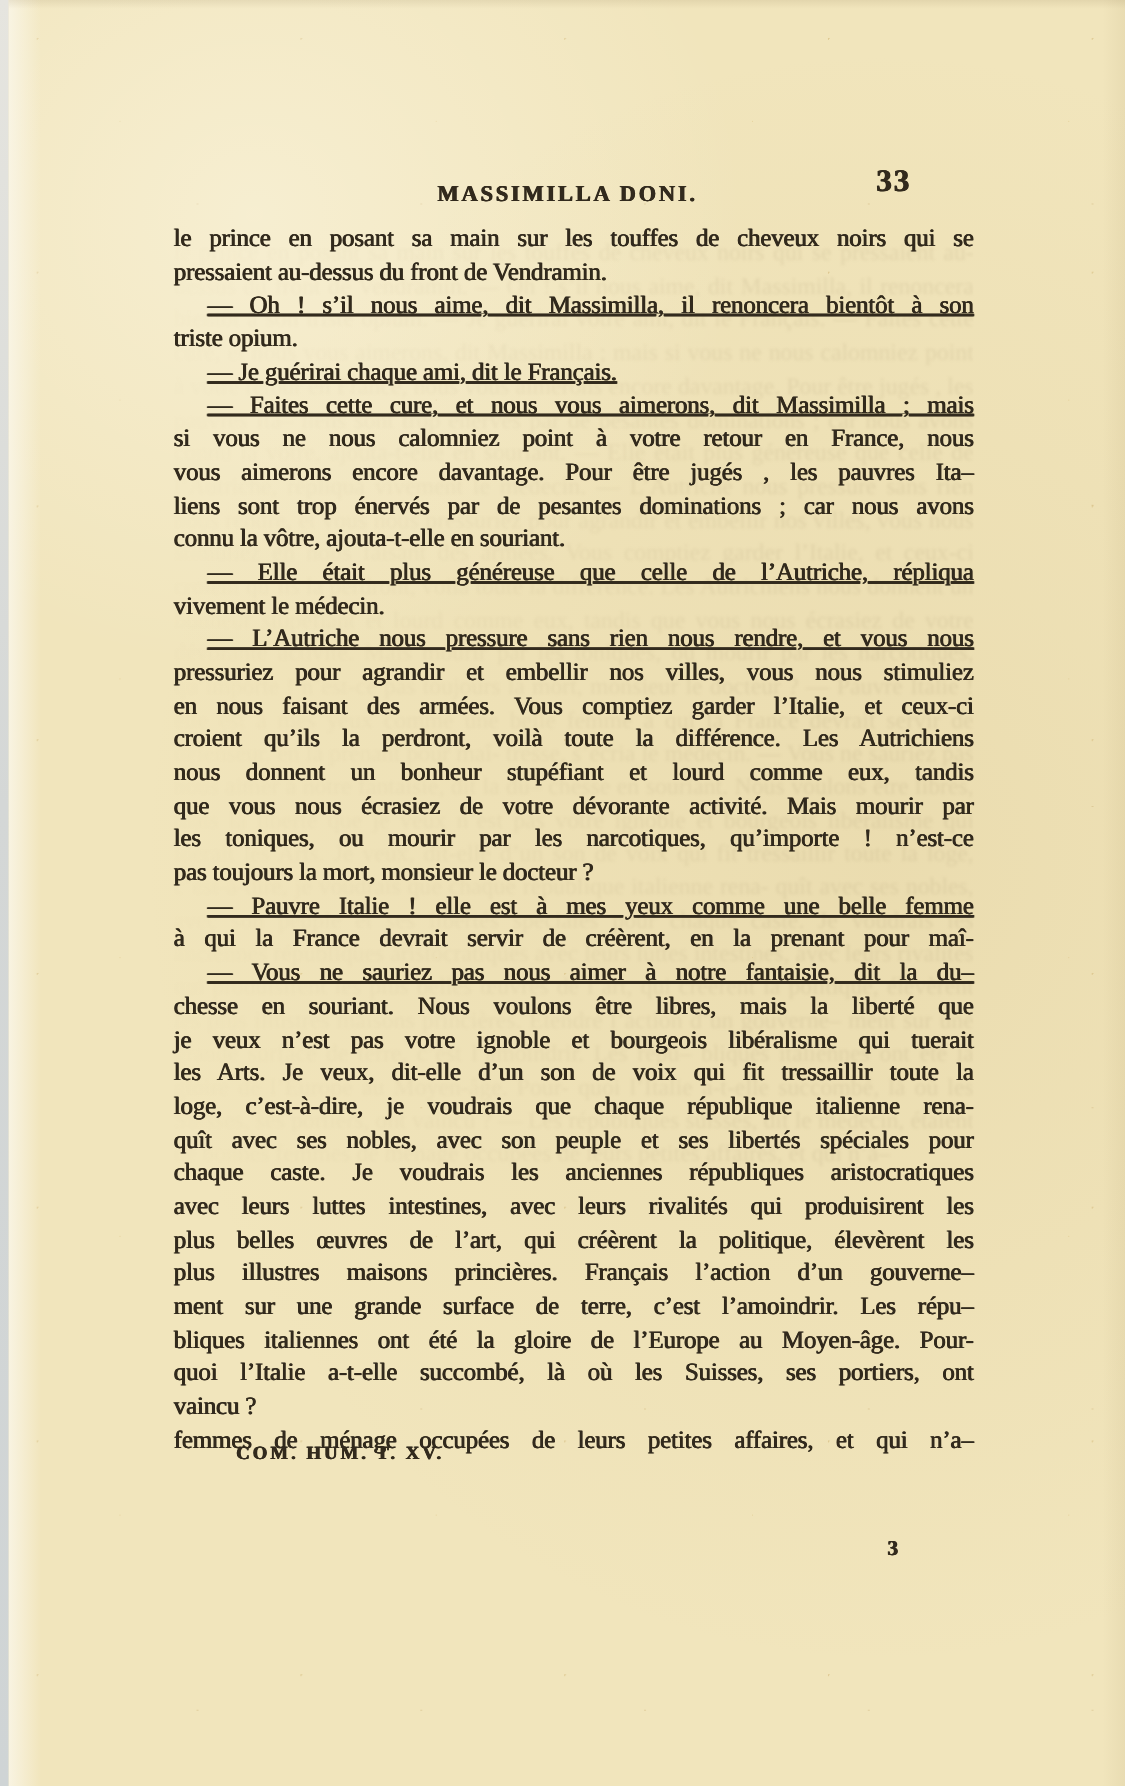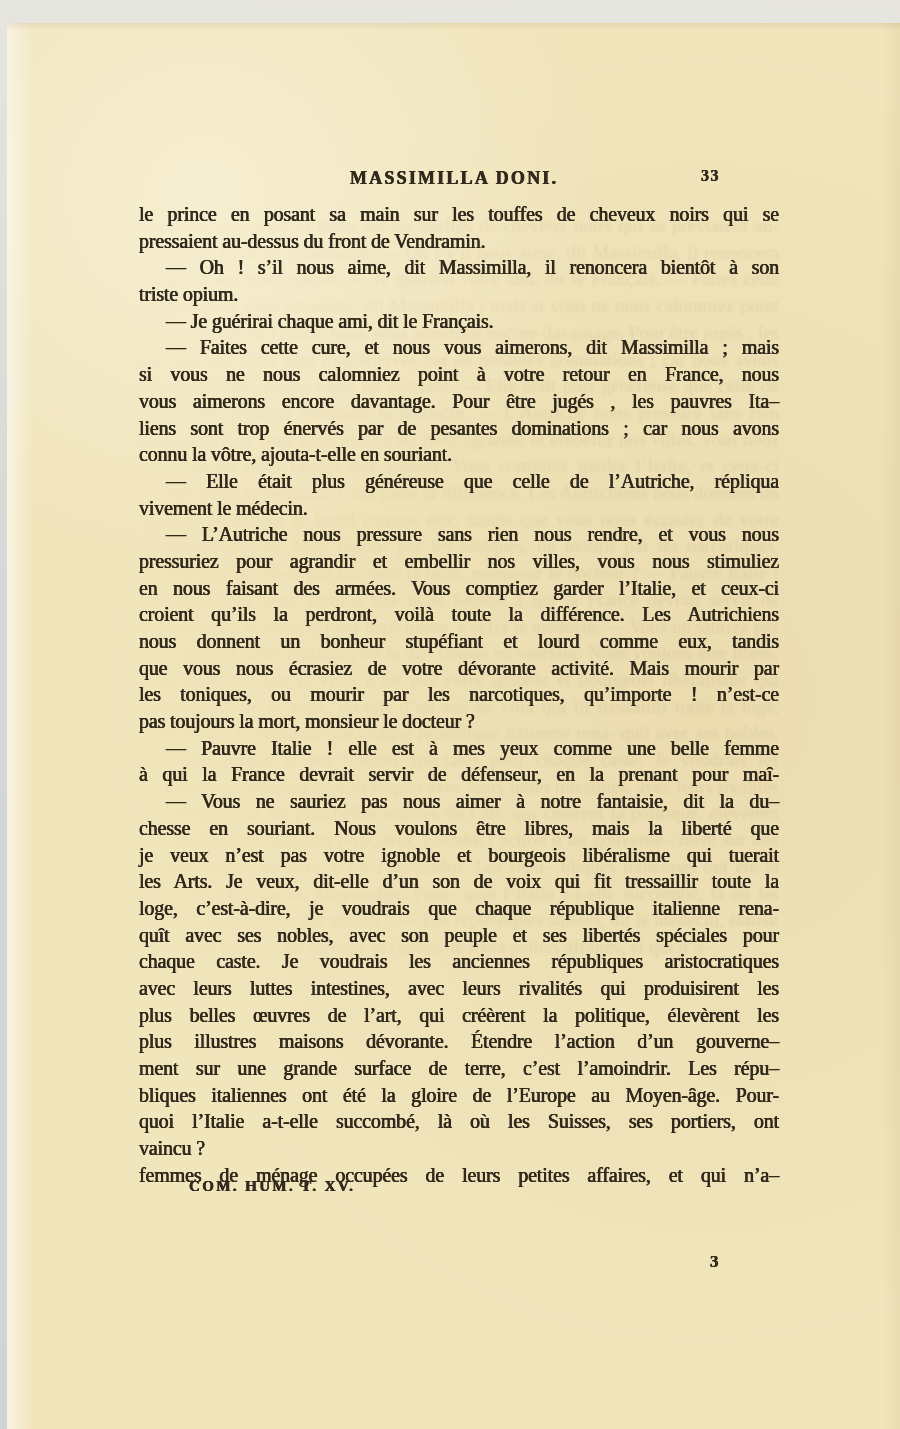--- a/index.html
+++ b/index.html
@@ -20,21 +20,20 @@
   }
   
   .page{
     position:absolute;left:7px;top:0;right:0;bottom:0;
     background:
       radial-gradient(circle 1.1px at 23px 31px, rgba(196,160,86,.40) 55%, transparent 60%),
       radial-gradient(circle 1px   at 151px 163px, rgba(190,158,92,.32) 55%, transparent 60%),
       radial-gradient(circle .9px  at 89px 97px,  rgba(214,182,108,.38) 55%, transparent 60%),
       var(--paper,#f1e5bc);
     background-size:211px 187px,179px 241px,253px 223px,auto;
-    margin-top:23px;
   }
   .page::before{
     content:"";position:absolute;inset:0;pointer-events:none;
     background:
       linear-gradient(180deg, rgba(142,122,82,.14) 0px, rgba(142,122,82,0) 7px),
       linear-gradient(90deg, rgba(250,246,232,.85) 0px, rgba(250,246,232,0) 26px),
       radial-gradient(ellipse 560px 520px at 22% 12%, rgba(255,252,240,.40), rgba(255,252,240,0) 70%),
       radial-gradient(ellipse 820px 900px at 78% 48%, rgba(201,174,108,.16), rgba(201,174,108,0) 72%),
       linear-gradient(270deg, rgba(160,140,95,.10) 0px, rgba(160,140,95,0) 18px);
   }
@@ -49,32 +48,32 @@
   }
   .inked{
     color:var(--ink,#322a1d);
     text-shadow:.35px 0 0 currentColor, -.35px 0 0 currentColor;
   }
   .running-title{
     position:absolute;left:343px;top:145px;
     font-size:18px;font-weight:bold;letter-spacing:2.2px;white-space:nowrap;
   }
   .folio{
-    position:absolute;left:694px;top:144px;
-    font-size:16px;font-weight:bold;letter-spacing:1.5px;
+    position:absolute;left:694px;top:132px;
+    font-size:25px;font-weight:bold;letter-spacing:1.5px;
   }
   .body-text{
     position:absolute;left:132px;top:178px;width:640px;
     font-size:20px;letter-spacing:-0.15px;
   }
   .body-text .line{
     height:26.7px;line-height:26.7px;white-space:nowrap;
     text-align:justify;text-align-last:justify;text-justify:inter-word;
   }
-  .body-text .line.indent{padding-left:27px;}
+  .body-text .line.indent{padding-left:27px;text-decoration:underline;}
   .body-text .line.parend{text-align:center;text-align-last:left;}
   .sig-line{
     position:absolute;left:182px;top:1155px;
     font-size:15px;font-weight:bold;letter-spacing:2.4px;white-space:nowrap;
   }
   .sheet-num{
     position:absolute;left:703px;top:1229px;
     font-size:17px;font-weight:bold;
   }
 </style>
@@ -105,31 +104,31 @@
         <div class="line parend">vivement le médecin.</div>
         <div class="line indent">— L’Autriche nous pressure sans rien nous rendre, et vous nous</div>
         <div class="line">pressuriez pour agrandir et embellir nos villes, vous nous stimuliez</div>
         <div class="line">en nous faisant des armées. Vous comptiez garder l’Italie, et ceux-ci</div>
         <div class="line">croient qu’ils la perdront, voilà toute la différence. Les Autrichiens</div>
         <div class="line">nous donnent un bonheur stupéfiant et lourd comme eux, tandis</div>
         <div class="line">que vous nous écrasiez de votre dévorante activité. Mais mourir par</div>
         <div class="line">les toniques, ou mourir par les narcotiques, qu’importe ! n’est-ce</div>
         <div class="line parend">pas toujours la mort, monsieur le docteur ?</div>
         <div class="line indent">— Pauvre Italie ! elle est à mes yeux comme une belle femme</div>
-        <div class="line">à qui la France devrait servir de défenseur, en la prenant pour maî-</div>
+        <div class="line">à qui la France devrait servir de créèrent, en la prenant pour maî-</div>
         <div class="line indent">— Vous ne sauriez pas nous aimer à notre fantaisie, dit la du–</div>
         <div class="line">chesse en souriant. Nous voulons être libres, mais la liberté que</div>
         <div class="line">je veux n’est pas votre ignoble et bourgeois libéralisme qui tuerait</div>
         <div class="line">les Arts. Je veux, dit-elle d’un son de voix qui fit tressaillir toute la</div>
         <div class="line">loge, c’est-à-dire, je voudrais que chaque république italienne rena-</div>
         <div class="line">quît avec ses nobles, avec son peuple et ses libertés spéciales pour</div>
         <div class="line">chaque caste. Je voudrais les anciennes républiques aristocratiques</div>
         <div class="line">avec leurs luttes intestines, avec leurs rivalités qui produisirent les</div>
         <div class="line">plus belles œuvres de l’art, qui créèrent la politique, élevèrent les</div>
-        <div class="line">plus illustres maisons dévorante. Étendre l’action d’un gouverne–</div>
+        <div class="line">plus illustres maisons princières. Français l’action d’un gouverne–</div>
         <div class="line">ment sur une grande surface de terre, c’est l’amoindrir. Les répu–</div>
         <div class="line">bliques italiennes ont été la gloire de l’Europe au Moyen-âge. Pour-</div>
         <div class="line">quoi l’Italie a-t-elle succombé, là où les Suisses, ses portiers, ont</div>
         <div class="line parend">vaincu ?</div>
         <div class="line">femmes de ménage occupées de leurs petites affaires, et qui n’a–</div>
       </div>
 
     <div class="sig-line inked">COM. HUM. T. XV.</div>
 
     <div class="sheet-num inked">3</div>

